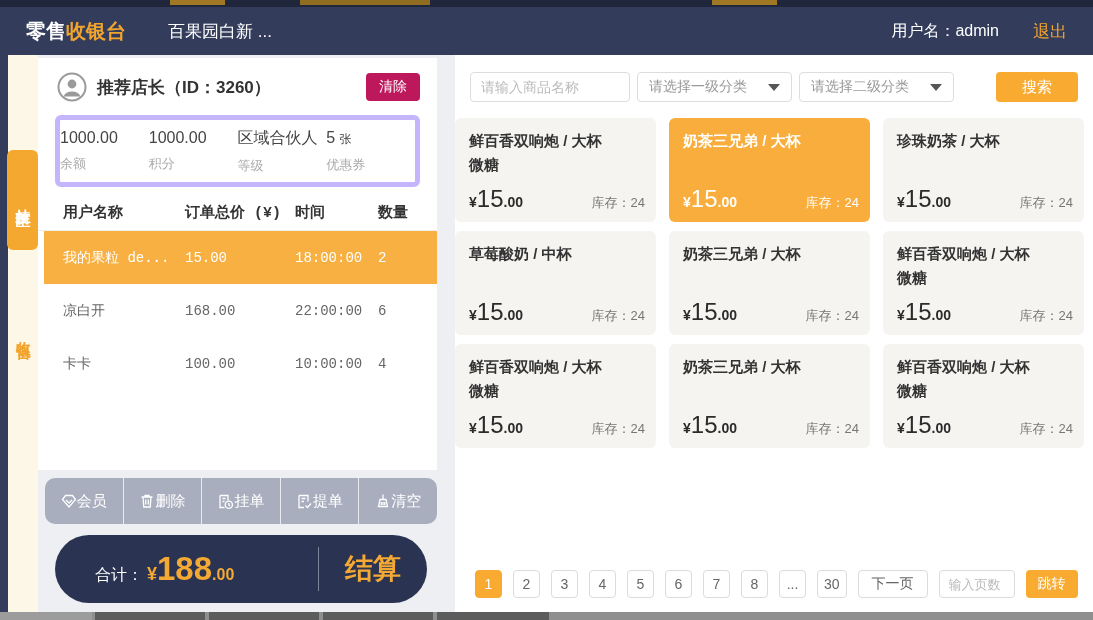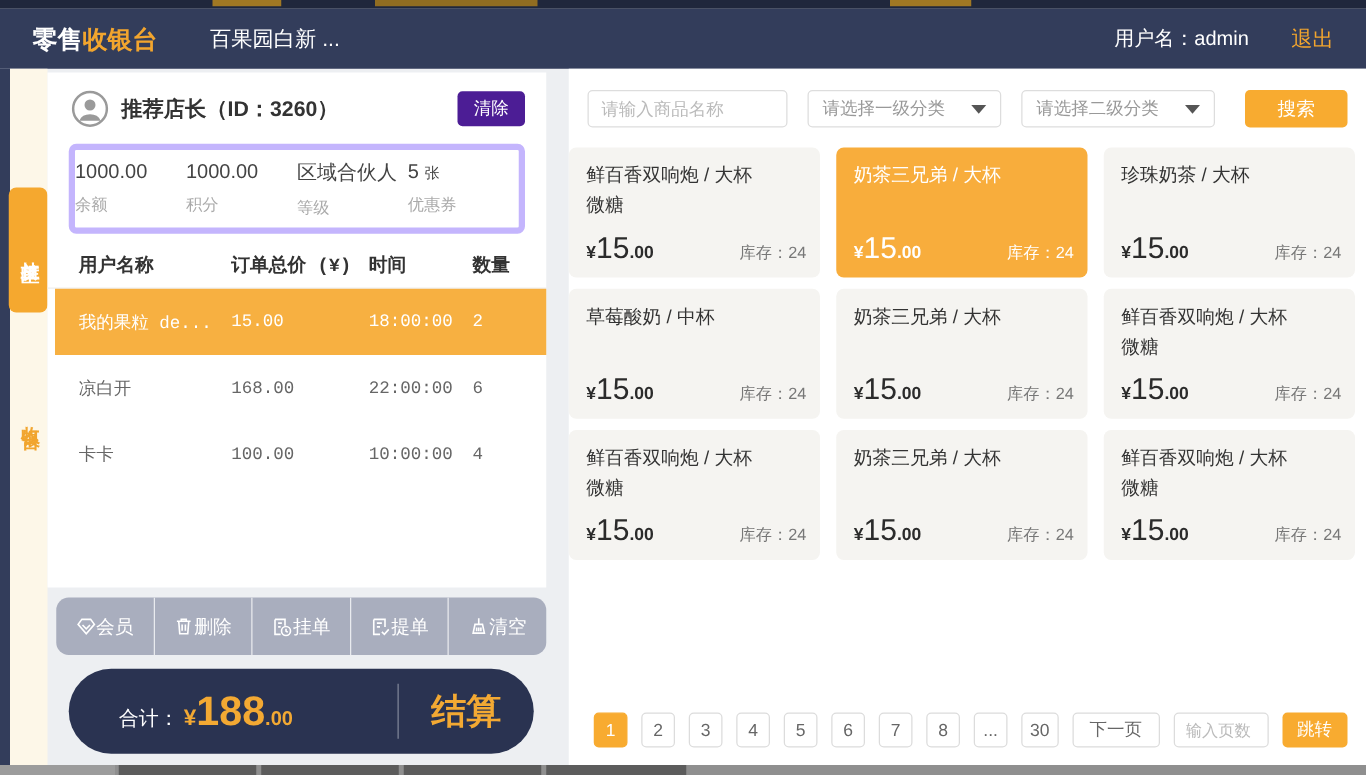--- a/index.html
+++ b/index.html
@@ -31,21 +31,21 @@
           font-size:15px; font-weight:bold; color:#f1a52f; cursor:pointer; }
   .vtab-1 { top:36px; height:104px; }
   .vtab-2 { top:95px; height:100px; left:-1px; width:31px; background:#f5a82f; color:#fff; border-radius:6px; }
   .vtab-3 { top:222px; height:110px; }
 
   
   .left-card { left:38px; top:58px; width:399px; height:412px; background:#fff; }
   .member-row { display:flex; align-items:center; padding:14px 17px 0 19px; }
   .avatar { width:30px; height:30px; flex:0 0 30px; }
   .member-title { margin-left:10px; font-size:17px; font-weight:bold; color:#333; }
-  .clear-btn { margin-left:auto; width:54px; height:28px; background:#4c1d95; color:#fff; border:none; border-radius:4px; font-size:14px; cursor:pointer; }
+  .clear-btn { margin-left:auto; width:54px; height:28px; background:#be185d; color:#fff; border:none; border-radius:4px; font-size:14px; cursor:pointer; }
   .stats-box { margin:13px 17px 0 17px; height:72px; border:5px solid #c4b5fd; border-radius:6px; display:flex; align-items:center; text-align:left; }
   .stat-cell { flex:1; }
   .stat-value { font-size:16px; color:#444; }
   .stat-unit { font-size:12px; color:#444; }
   .stat-label { font-size:13px; color:#aaa; margin-top:8px; }
 
   .order-table { margin-top:8px;font-family:Liberation Mono, monospace; }
   .trow { display:grid; grid-template-columns:122px 110px 83px 1fr; align-items:center; padding-left:25px; }
   .thead { height:36px; font-size:15px; font-weight:bold; color:#333; border-bottom:1px solid #eee; }
   .tr { height:53px; font-size:14px; color:#666; cursor:pointer; }
@@ -62,30 +62,30 @@
   .total-wrap { flex:1; display:flex; align-items:baseline; padding-left:40px; }
   .total-label { font-size:16px; color:#fff; }
   .cur { font-size:18px; font-weight:bold; color:#f3a933; margin-left:4px; }
   .amt-int { font-size:33px; font-weight:bold; color:#f3a933; }
   .amt-dec { font-size:16px; font-weight:bold; color:#f3a933; }
   .pill-divider { width:1px; height:44px; background:#7f8598; }
   .settle-btn { width:108px; text-align:center; font-size:28px; font-weight:bold; color:#f3a933; cursor:pointer; }
 
   
   .right-panel { left:455px; top:55px; width:638px; height:557px; background:#fff; }
-  .search-row { position:absolute; top:17px; left:15px; right:15px; height:30px; display:flex; gap:16px; }
+  .search-row { position:absolute; top:17px; left:15px; right:15px; height:30px; display:flex; gap:7px; }
   .search-input { width:160px; height:30px; border:1px solid #ddd; border-radius:4px; padding:0 10px; font-size:14px; color:#333; outline:none; }
   .search-input::placeholder, .page-input::placeholder { color:#bbb; }
   .dd { width:155px; height:30px; border:1px solid #ddd; border-radius:4px; padding:0 11px; display:flex; align-items:center; justify-content:space-between; font-size:14px; color:#999; cursor:pointer; background:#fff; }
   .dd-arrow { width:0; height:0; border-left:6px solid transparent; border-right:6px solid transparent; border-top:7px solid #555; }
   .search-btn { margin-left:auto; width:82px; height:30px; background:#f8ab30; color:#fff; border:none; border-radius:4px; font-size:15px; cursor:pointer; }
 
   .product-grid { position:absolute; top:63px; left:0; display:grid; grid-template-columns:repeat(3,201px); gap:9px 13px; }
   .pcard { width:201px; height:104px; background:#f5f4f1; border-radius:6px; padding:11px 14px; position:relative; cursor:pointer; }
-  .pname { font-size:15px; font-weight:normal; color:#333; line-height:1.6; }
+  .pname { font-size:15px; font-weight:bold; color:#333; line-height:1.6; }
   .price-row { position:absolute; left:14px; right:11px; bottom:9px; display:flex; align-items:baseline; }
   .p-cur { font-size:14px; font-weight:bold; color:#2b2b2b; }
   .p-int { font-size:24px; font-weight:normal; color:#2b2b2b; }
   .p-dec { font-size:14px; font-weight:bold; color:#2b2b2b; }
   .stock { margin-left:auto; font-size:13px; color:#777; }
   .pcard-highlight { background:#f8ad3c; }
   .pcard-highlight .pname, .pcard-highlight .p-cur, .pcard-highlight .p-int,
   .pcard-highlight .p-dec, .pcard-highlight .stock { color:#fff; }
 
   .pagination { position:absolute; left:20px; top:515px; display:flex; align-items:center; gap:11px; }

